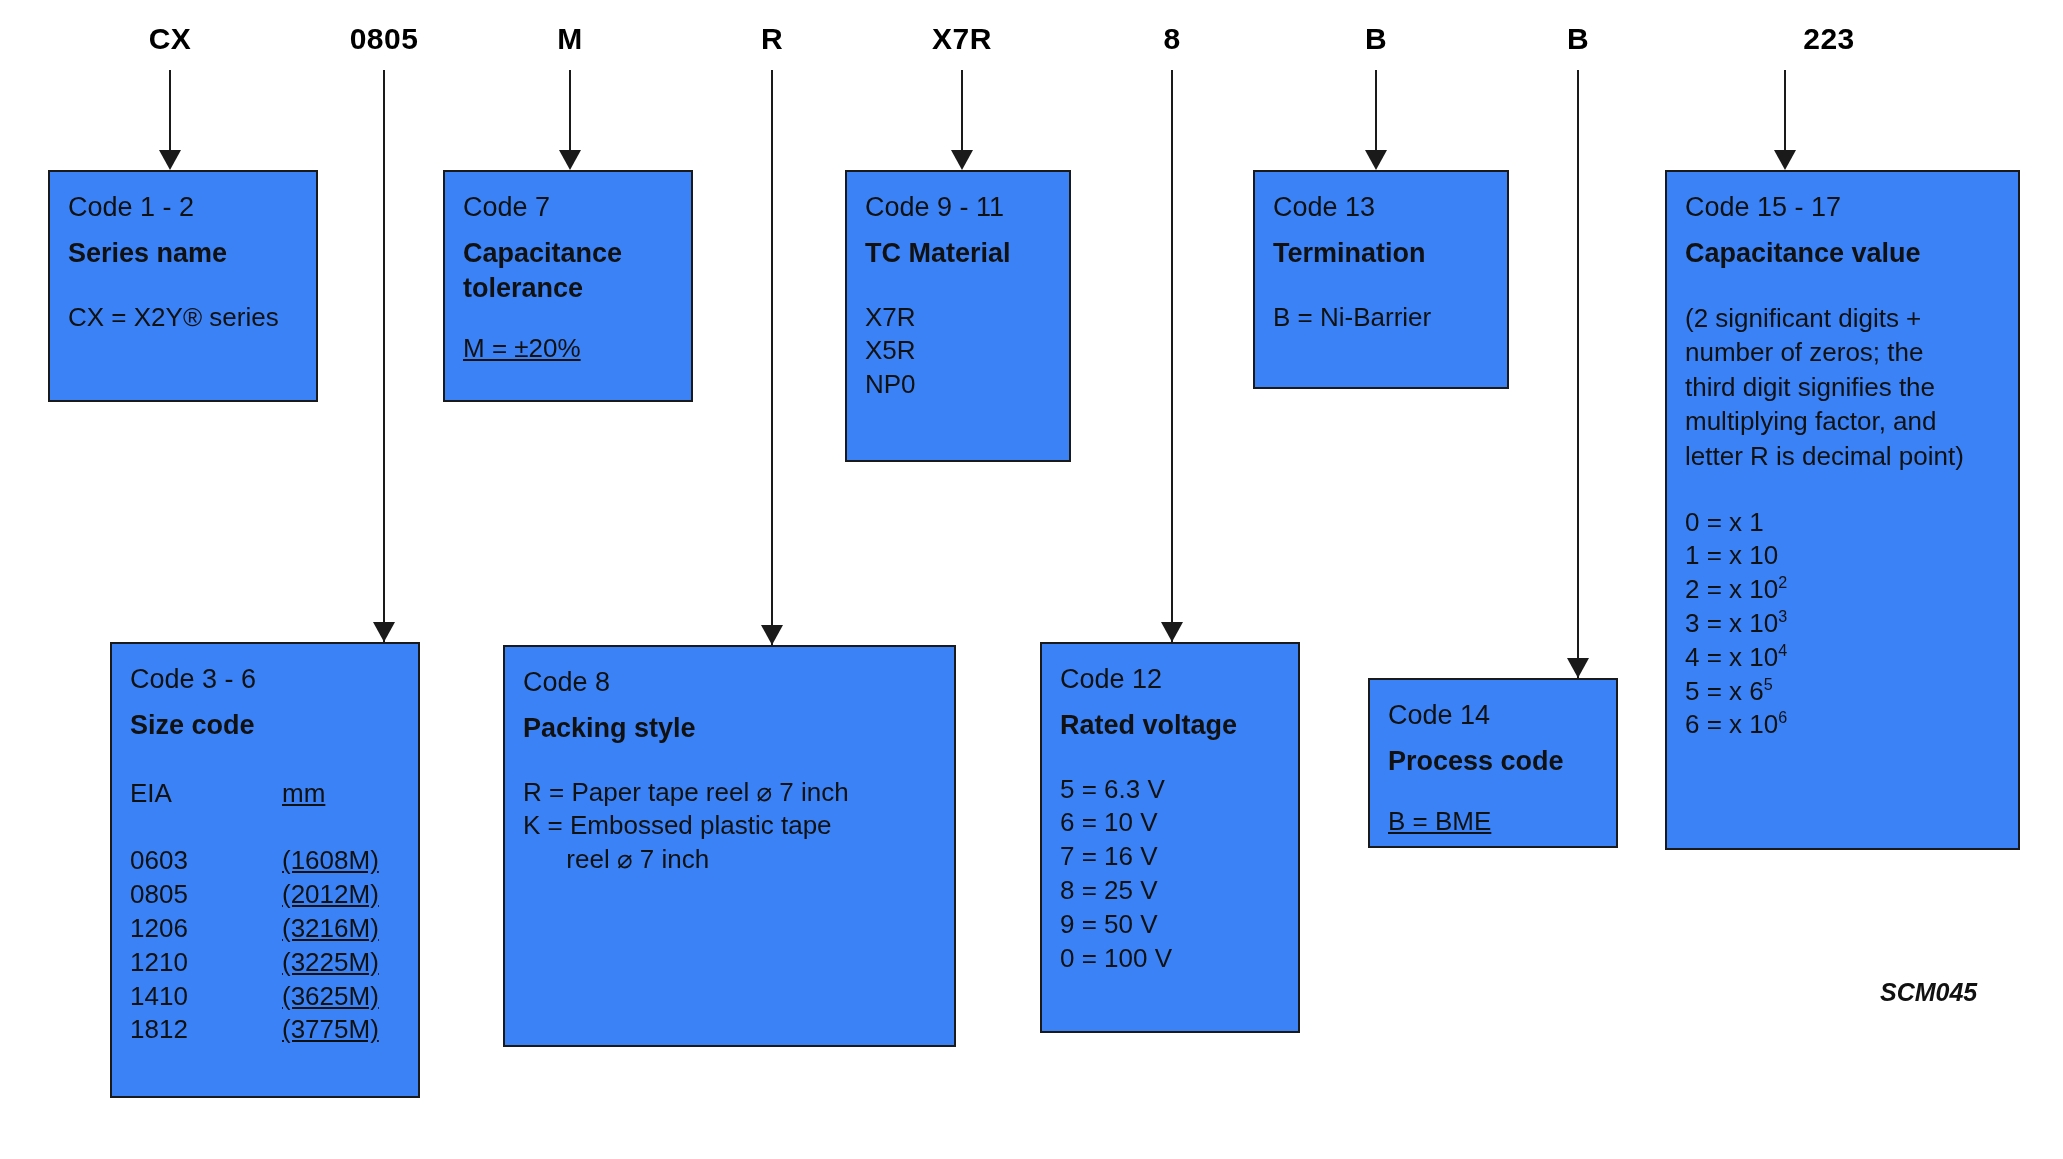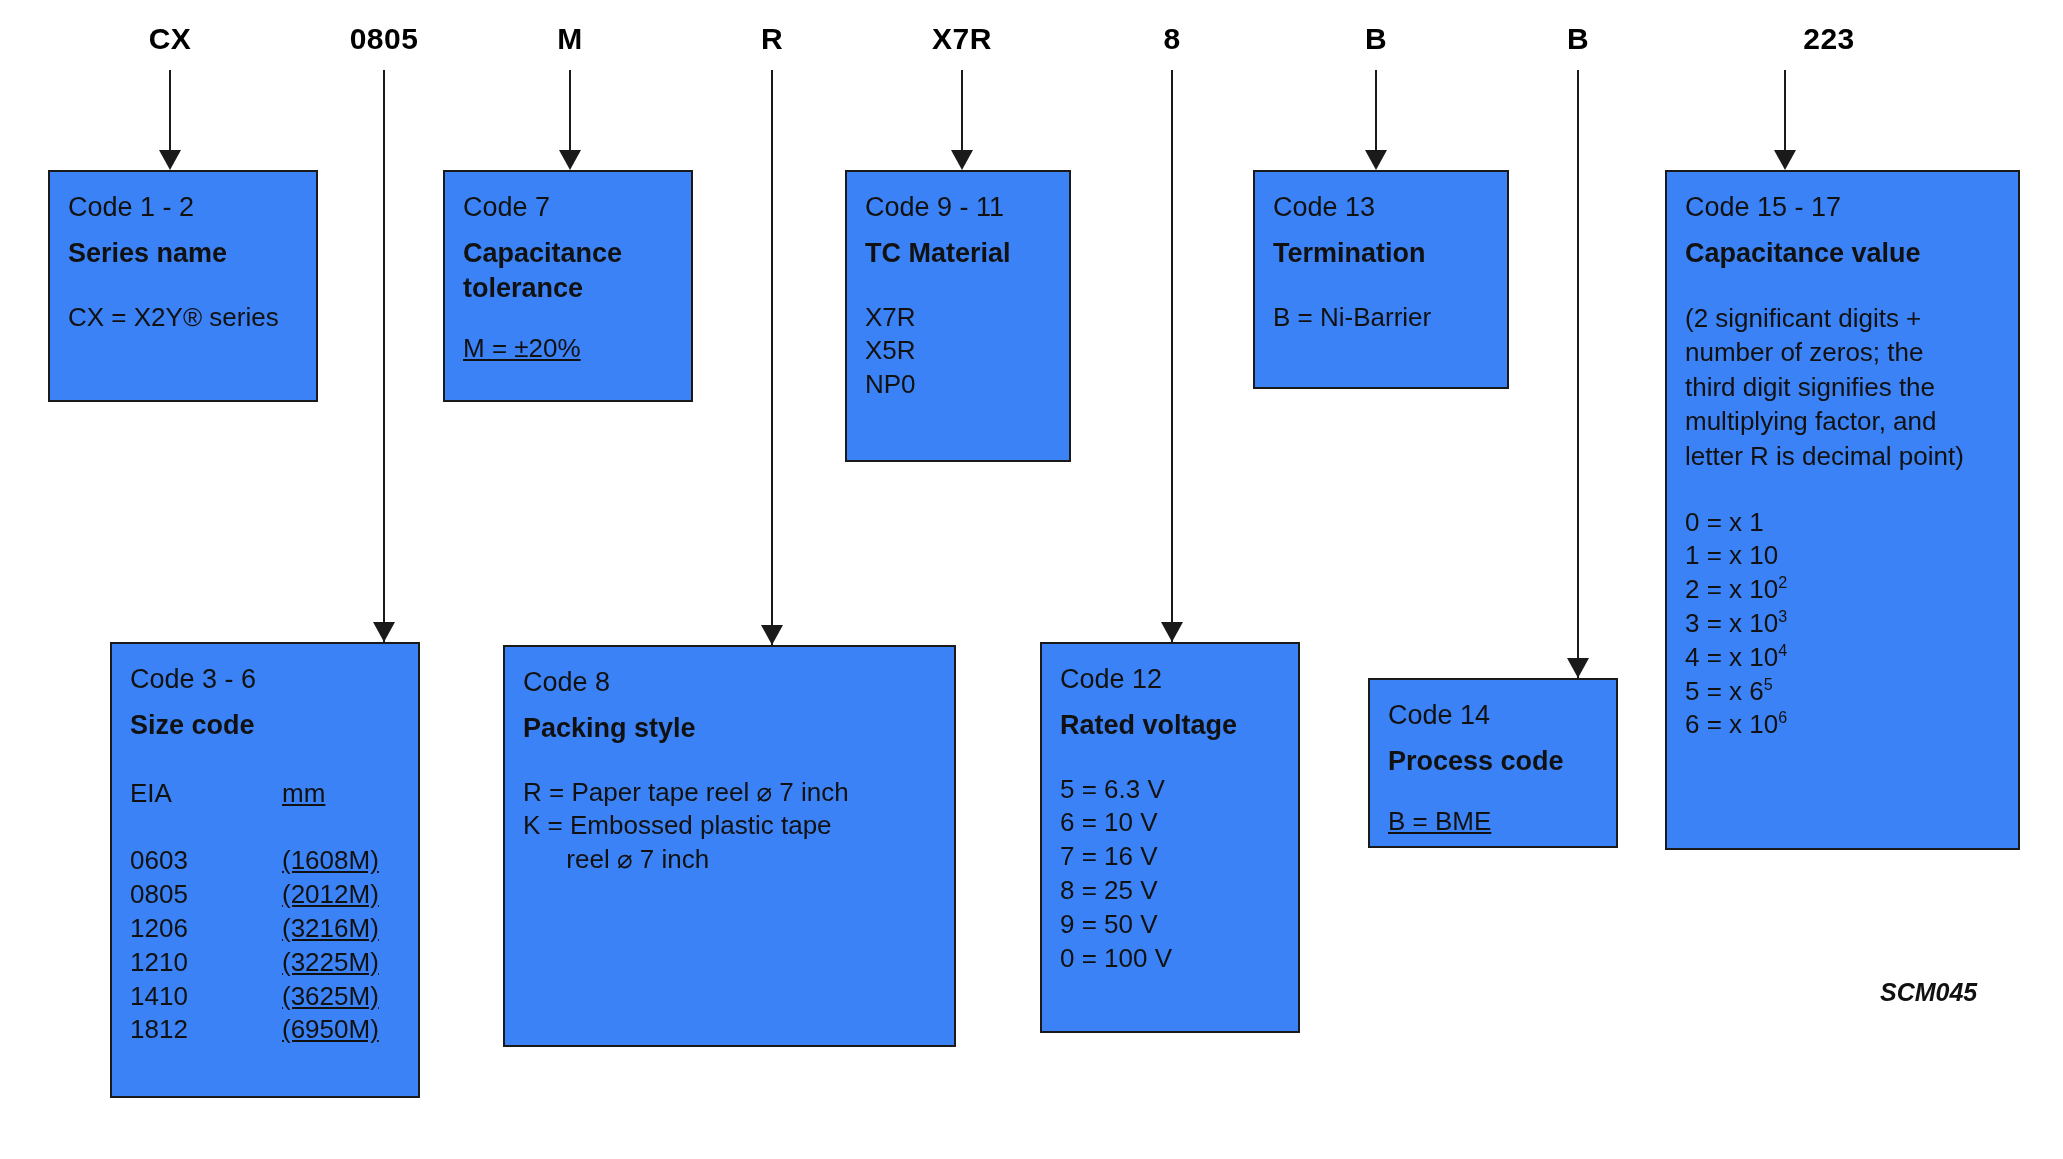--- a/index.html
+++ b/index.html
@@ -211,21 +211,21 @@
       <div class="row">
           <span class="c1">1210</span>
           <span class="c2">(3225M)</span>
         </div>
       <div class="row">
           <span class="c1">1410</span>
           <span class="c2">(3625M)</span>
         </div>
       <div class="row">
           <span class="c1">1812</span>
-          <span class="c2">(6950M)</span>
+          <span class="c2">(3775M)</span>
         </div>
     </div>
   </div>
 
   <div class="box" style="left:503px; top:645px; width:453px; height:402px;">
     <div class="box-code">Code 8</div>
     <div class="box-title">Packing style</div>
     <div class="box-body">
       <div class="ln">R = Paper tape reel ⌀ 7 inch</div>
       <div class="ln">K = Embossed plastic tape</div>

